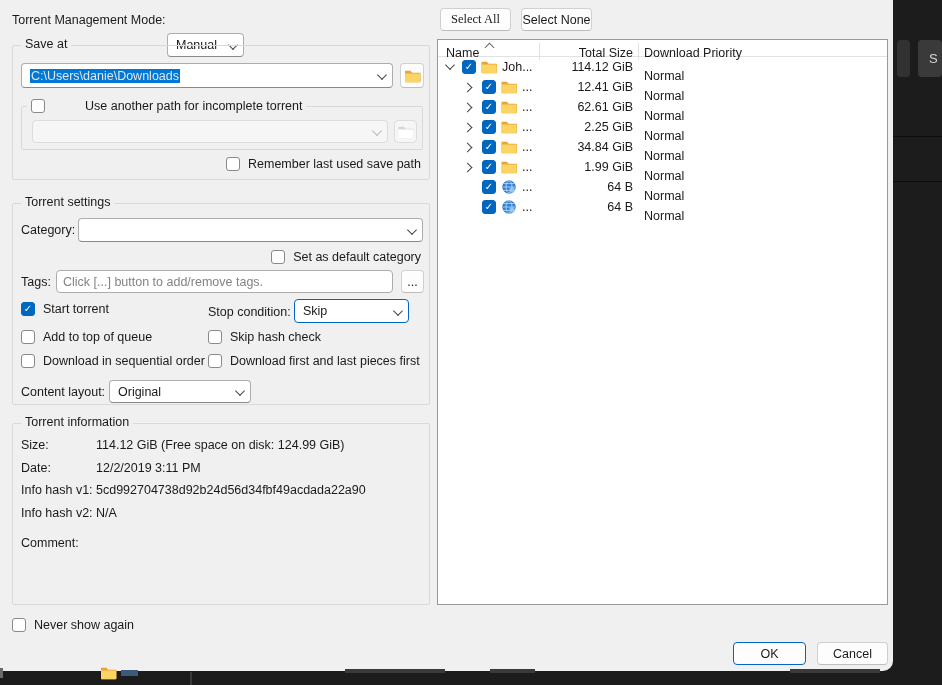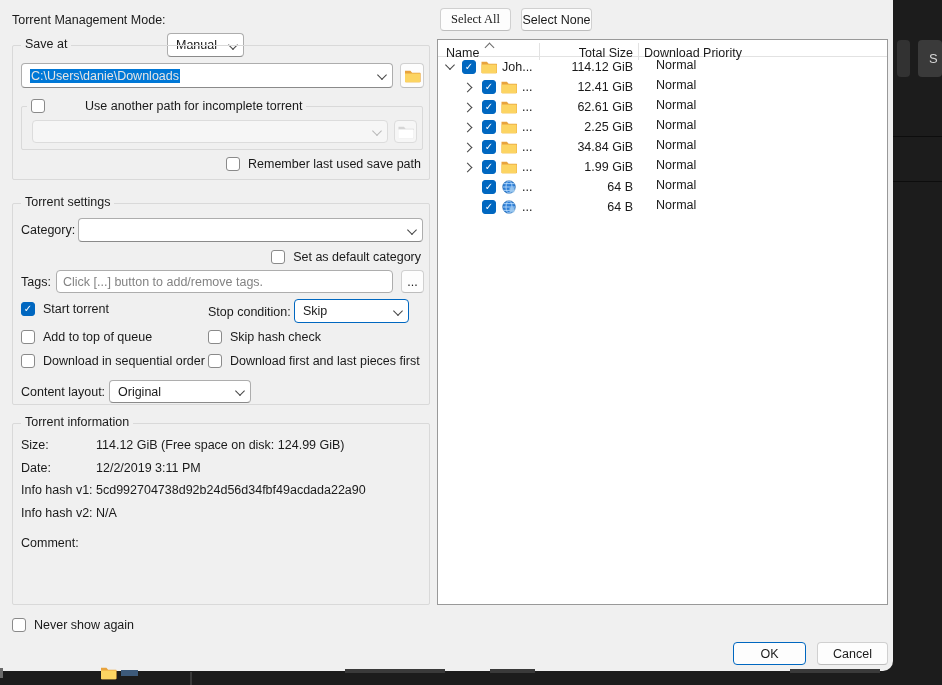--- a/index.html
+++ b/index.html
@@ -68,21 +68,21 @@
   
   .tree {
     position:absolute; left:437px; top:39px; width:451px; height:566px;
     background:#fff; border:1px solid #999; overflow:hidden;
   }
   .tree-header { position:relative; height:17px; border-bottom:1px solid #e2e2e2; }
   .tree-header .vsep { position:absolute; top:3px; width:1px; height:17px; background:#e2e2e2; }
   .tree-row { position:relative; height:20px; }
   .tree-row .name { position:absolute; top:3px; white-space:nowrap; }
   .tree-row .size { position:absolute; top:3px; left:100px; width:95px; text-align:right; }
-  .tree-row .prio { position:absolute; top:1px; left:206px;margin-left:12px; }
+  .tree-row .prio { position:absolute; top:12px; left:206px; }
   .icon16 { position:absolute; top:3px; width:16px; height:14px; }
   .row-chev { position:absolute; top:7px; }
   .row-cb { position:absolute; top:3px; }
 
   
   .search-icon-svg { width:14px; height:14px; flex:0 0 auto; margin-right:8px; }
 
   
   .bg-btn { position:absolute; background:#3a3a3a; border-radius:4px; }
   .bg-line { position:absolute; background:#0d0d0d; height:1px; }

